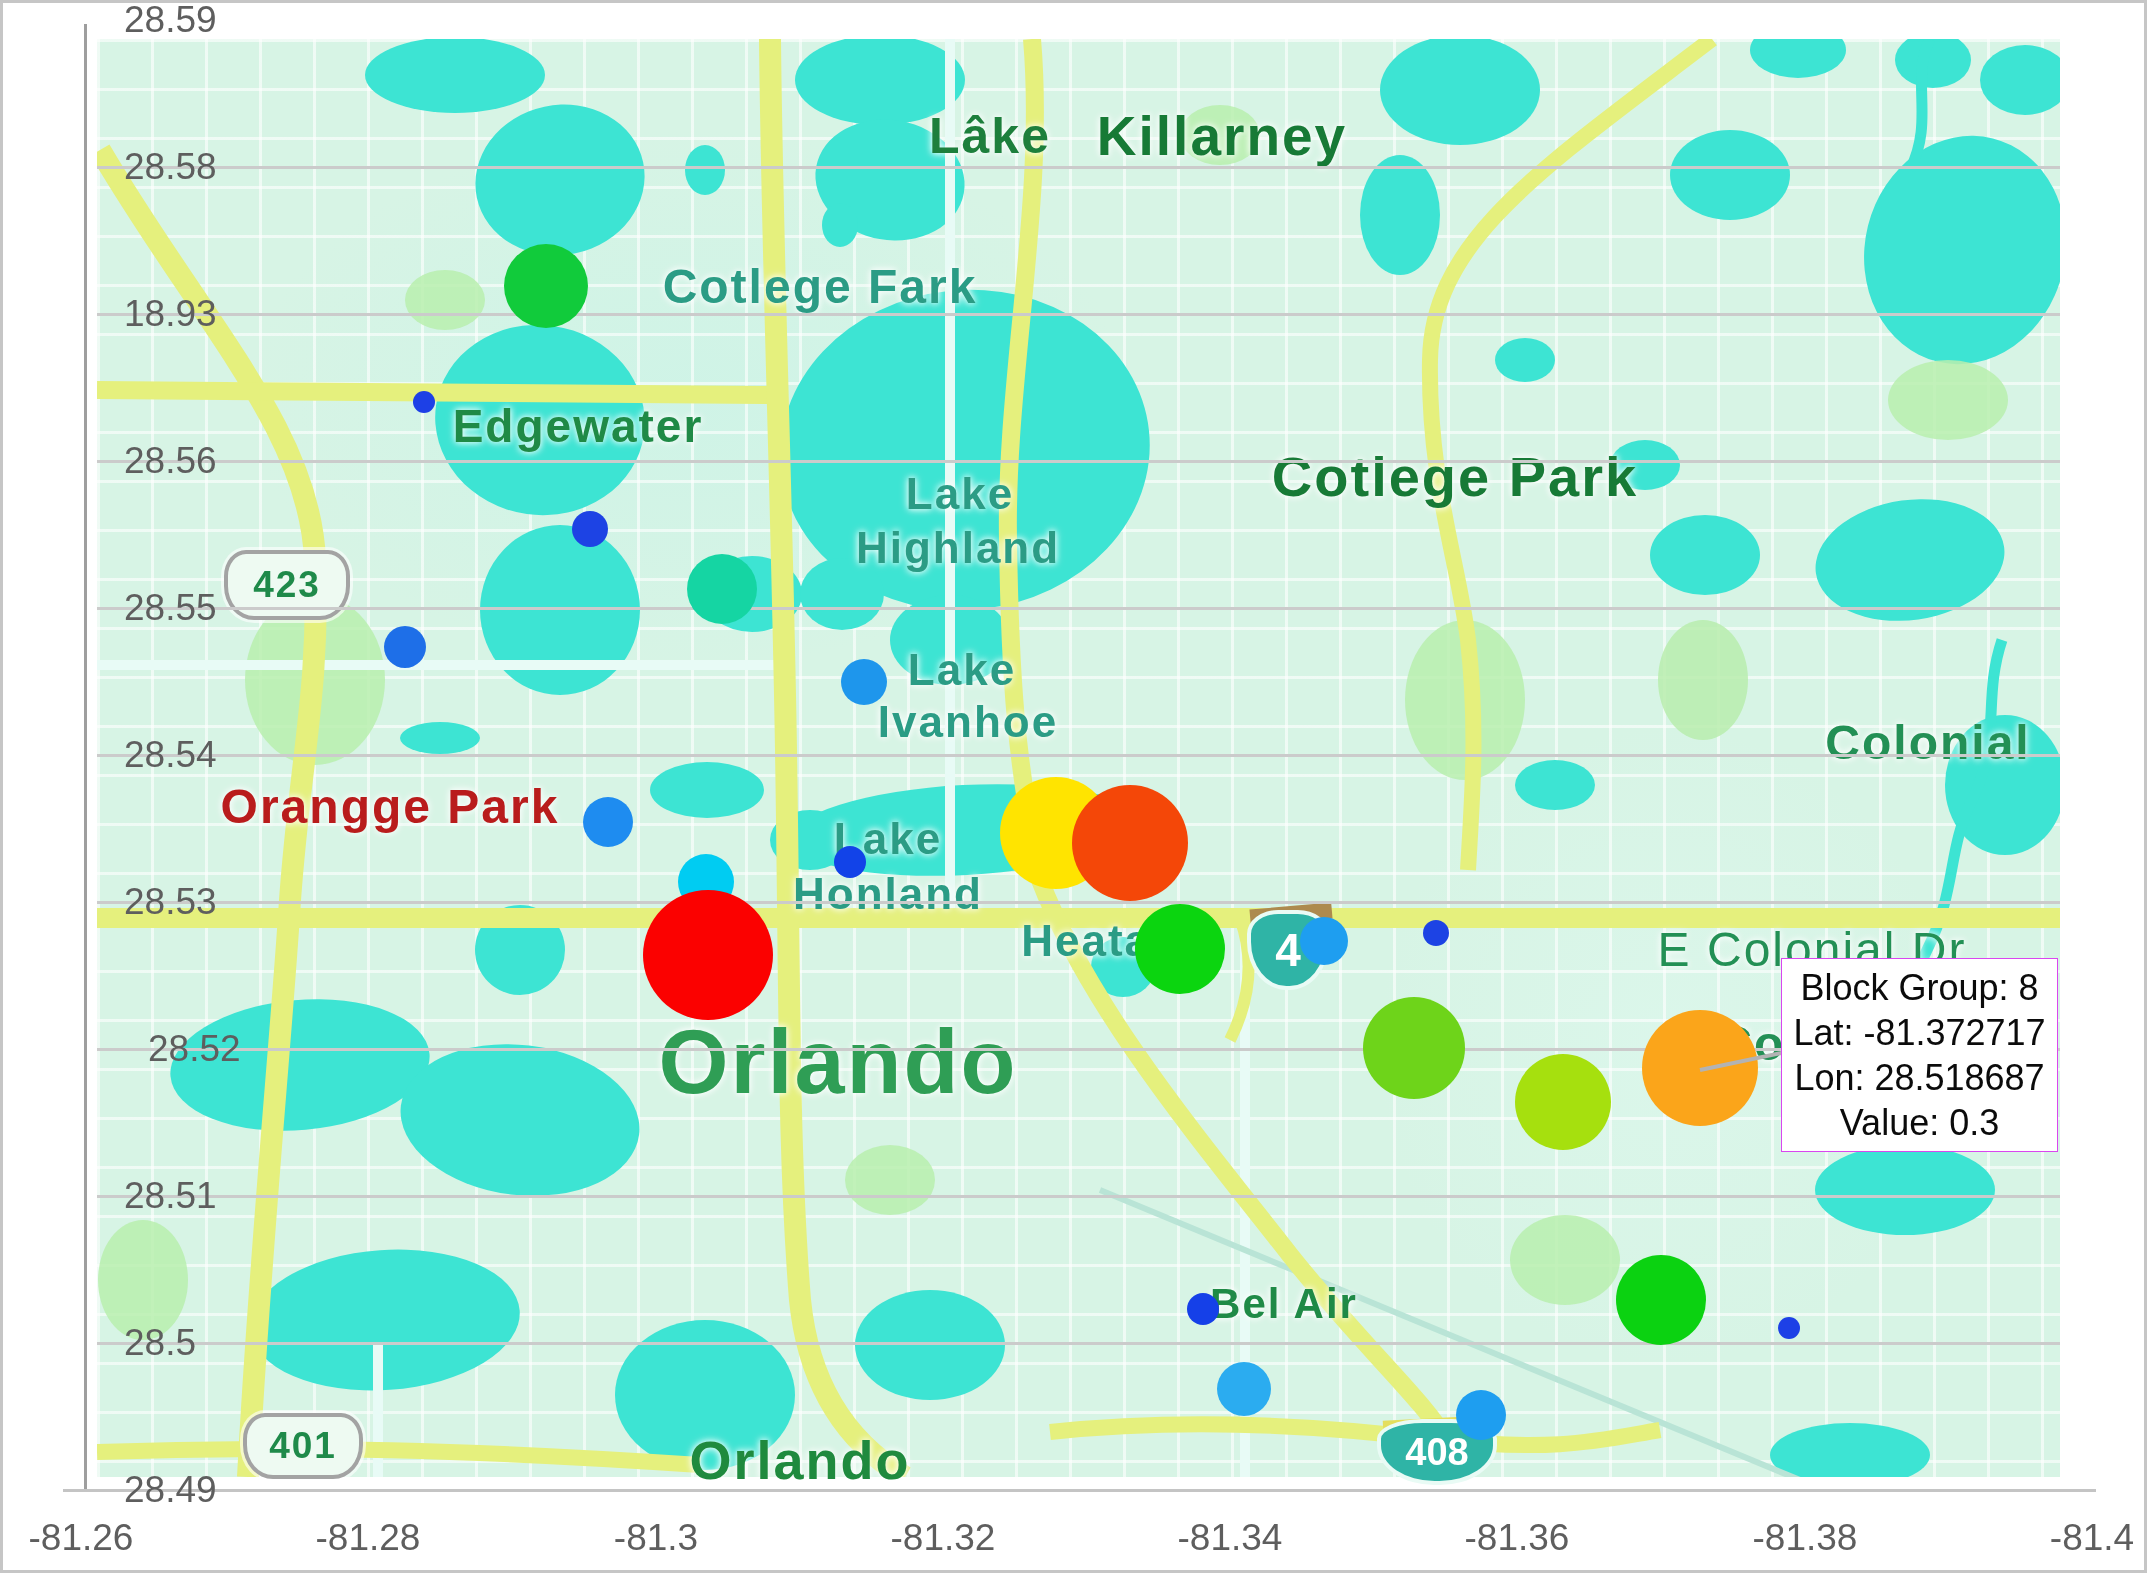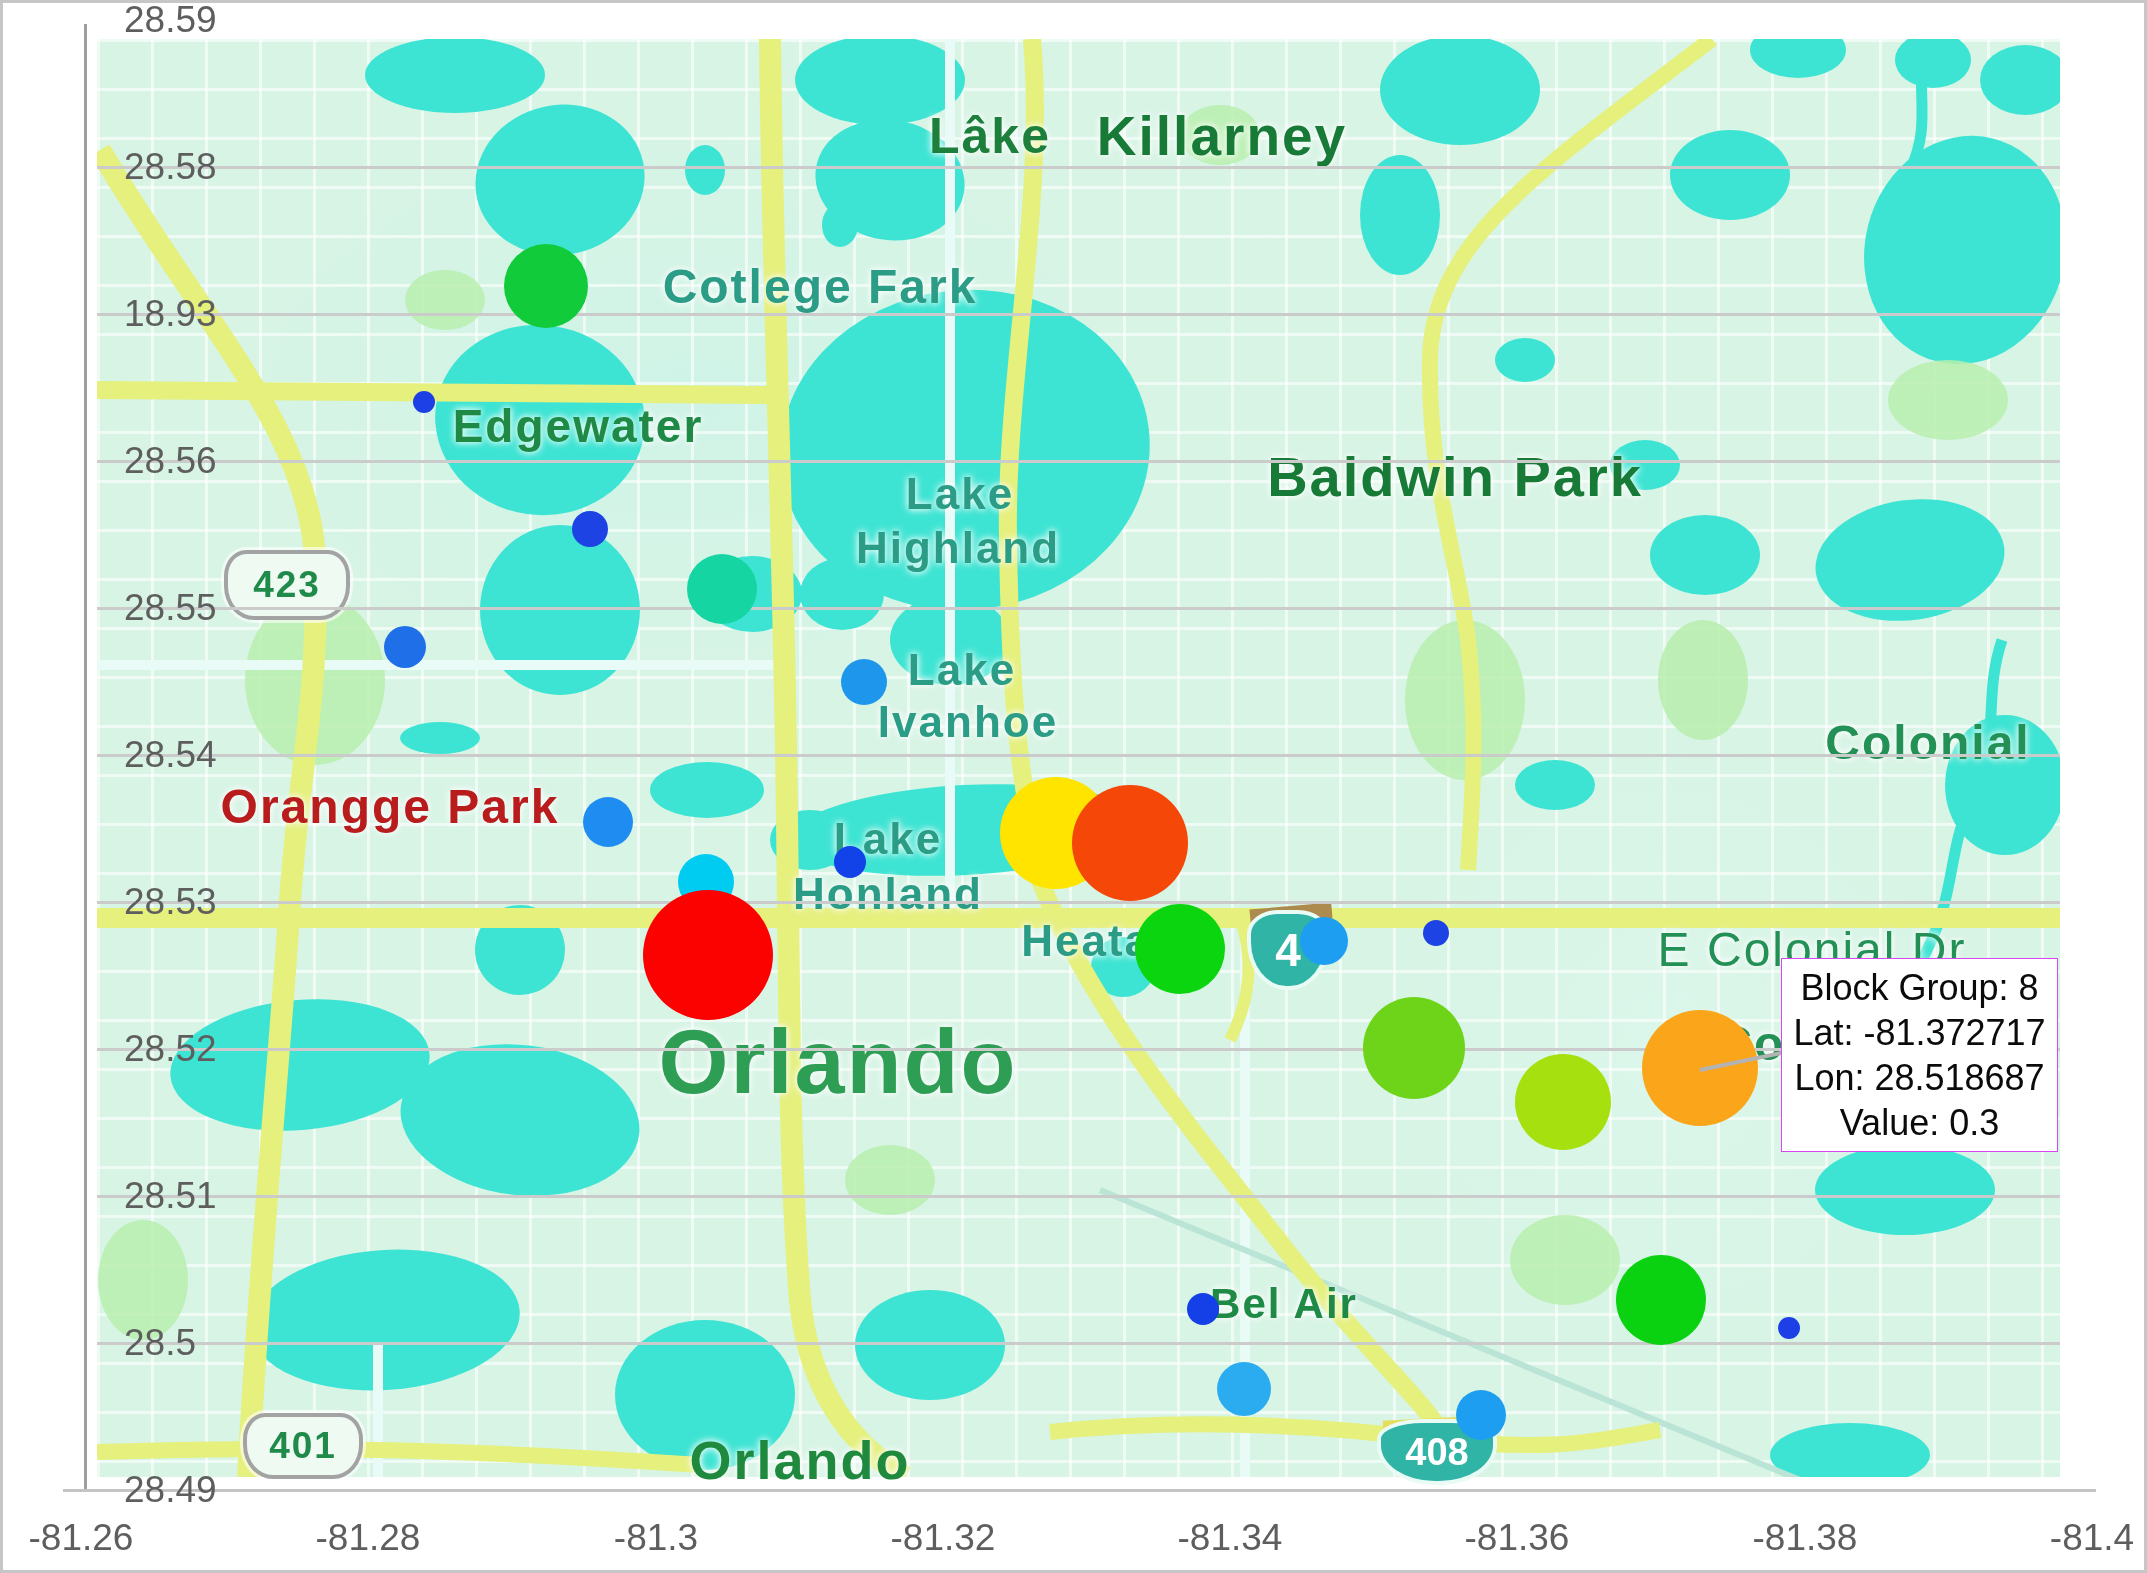--- a/index.html
+++ b/index.html
@@ -122,21 +122,21 @@
   </div>
 
   <div class="banner" style="left:1250px;top:906px;width:82px;height:16px;background:#ad8a4e;transform:rotate(-5deg);"></div>
   <div class="banner" style="left:1383px;top:1418px;width:108px;height:13px;background:#e4de5c;transform:rotate(-3deg);"></div>
 
   <div id="maplabels">
       <div class="maplabel" style="left: 990px; top: 100px; font-size: 50px; color: rgb(29, 127, 60); font-weight: 700;">Lâke</div>
       <div class="maplabel" style="left: 1222px; top: 100px; font-size: 55px; color: rgb(23, 122, 54); font-weight: 700;">Killarney</div>
       <div class="maplabel" style="left: 820px; top: 250px; font-size: 48px; color: rgb(43, 156, 133); font-weight: 600;">Cotlege Fark</div>
       <div class="maplabel" style="left: 578px; top: 390px; font-size: 46px; color: rgb(31, 138, 70); font-weight: 600;">Edgewater</div>
-      <div class="maplabel" style="left: 1455px; top: 440px; font-size: 56px; color: rgb(23, 122, 54); font-weight: 700;">Baldwin Park</div>
+      <div class="maplabel" style="left: 1455px; top: 440px; font-size: 56px; color: rgb(23, 122, 54); font-weight: 700;">Cotlege Park</div>
       <div class="maplabel" style="left: 960px; top: 458px; font-size: 44px; color: rgb(43, 156, 133); font-weight: 600;">Lake</div>
       <div class="maplabel" style="left: 958px; top: 512px; font-size: 44px; color: rgb(43, 156, 133); font-weight: 600;">Highland</div>
       <div class="maplabel" style="left: 962px; top: 634px; font-size: 44px; color: rgb(43, 156, 133); font-weight: 600;">Lake</div>
       <div class="maplabel" style="left: 968px; top: 686px; font-size: 44px; color: rgb(43, 156, 133); font-weight: 600;">Ivanhoe</div>
       <div class="maplabel" style="left: 1928px; top: 706px; font-size: 48px; color: rgb(35, 144, 85); font-weight: 600;">Colonial</div>
       <div class="maplabel" style="left: 390px; top: 770px; font-size: 48px; color: #b91c1c; font-weight: 600;">Orangge Park</div>
       <div class="maplabel" style="left: 888px; top: 803px; font-size: 44px; color: rgb(43, 156, 133); font-weight: 600;">Lake</div>
       <div class="maplabel" style="left: 888px; top: 858px; font-size: 44px; color: rgb(43, 156, 133); font-weight: 600;">Honland</div>
       <div class="maplabel" style="left: 1115px; top: 905px; font-size: 44px; color: rgb(43, 156, 133); font-weight: 600;">Heatand</div>
       <div class="maplabel" style="left: 1812px; top: 913px; font-size: 48px; color: rgb(35, 144, 85); font-weight: 400;">E Colonial Dr</div>
@@ -201,21 +201,21 @@
   </div>
 
   <div id="ylabels">
       <div class="ylabel" style="top: 20px;">28.59</div>
       <div class="ylabel" style="top: 167px;">28.58</div>
       <div class="ylabel" style="top: 314px;">18.93</div>
       <div class="ylabel" style="top: 461px;">28.56</div>
       <div class="ylabel" style="top: 608px;">28.55</div>
       <div class="ylabel" style="top: 755px;">28.54</div>
       <div class="ylabel" style="top: 902px;">28.53</div>
-      <div class="ylabel" style="top: 1049px;">28.52</div>
+      <div class="ylabel" style="top: 1049px; margin-left: 24px;">28.52</div>
       <div class="ylabel" style="top: 1196px;">28.51</div>
       <div class="ylabel" style="top: 1343px;">28.5</div>
       <div class="ylabel" style="top: 1490px;">28.49</div>
     </div>
   <div id="xlabels">
       <div class="xlabel" style="left: 81px;">-81.26</div>
       <div class="xlabel" style="left: 368px;">-81.28</div>
       <div class="xlabel" style="left: 656px;">-81.3</div>
       <div class="xlabel" style="left: 943px;">-81.32</div>
       <div class="xlabel" style="left: 1230px;">-81.34</div>

